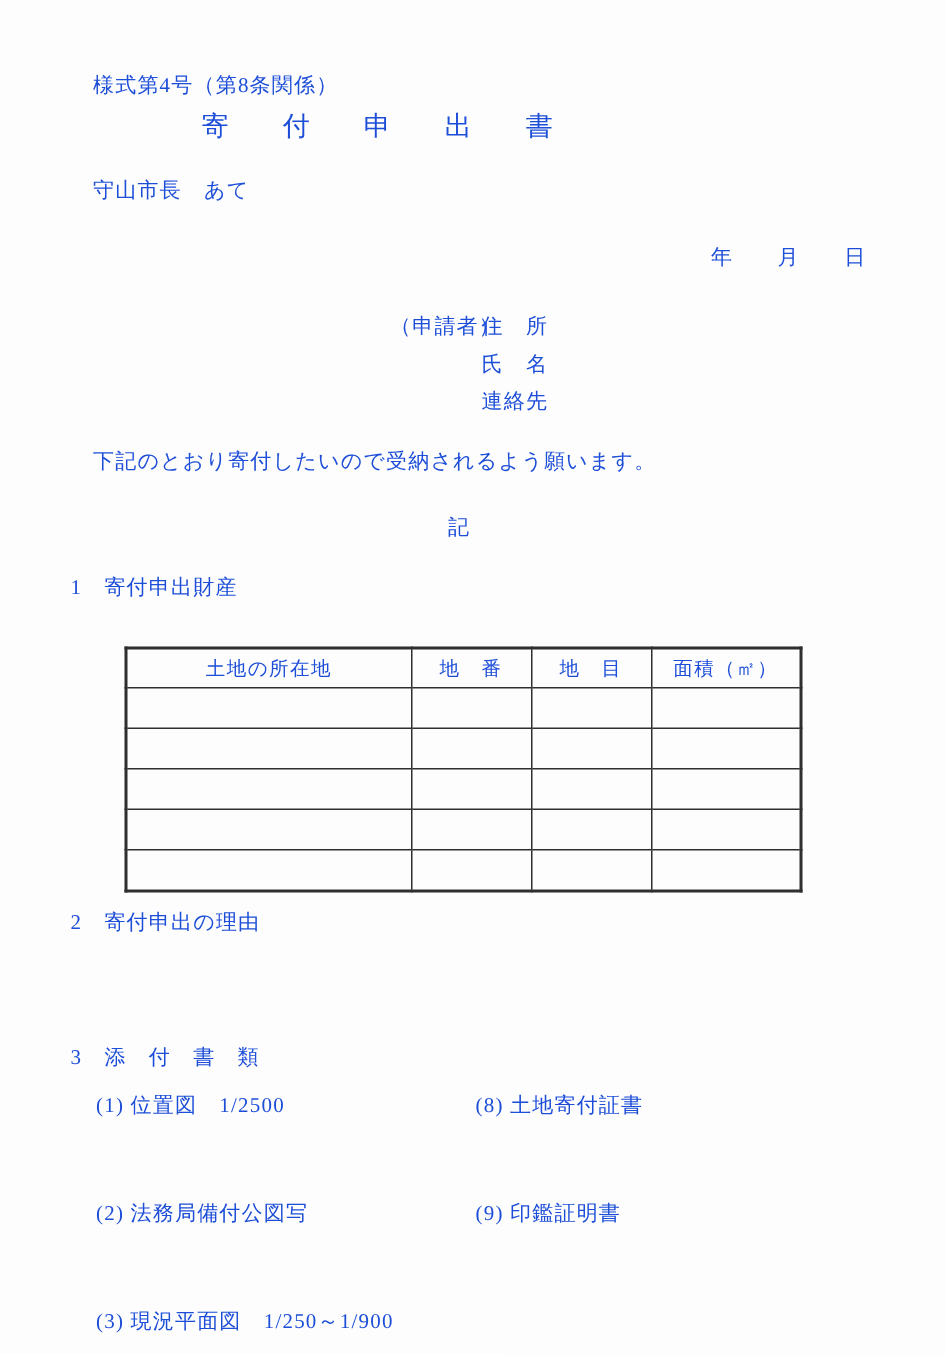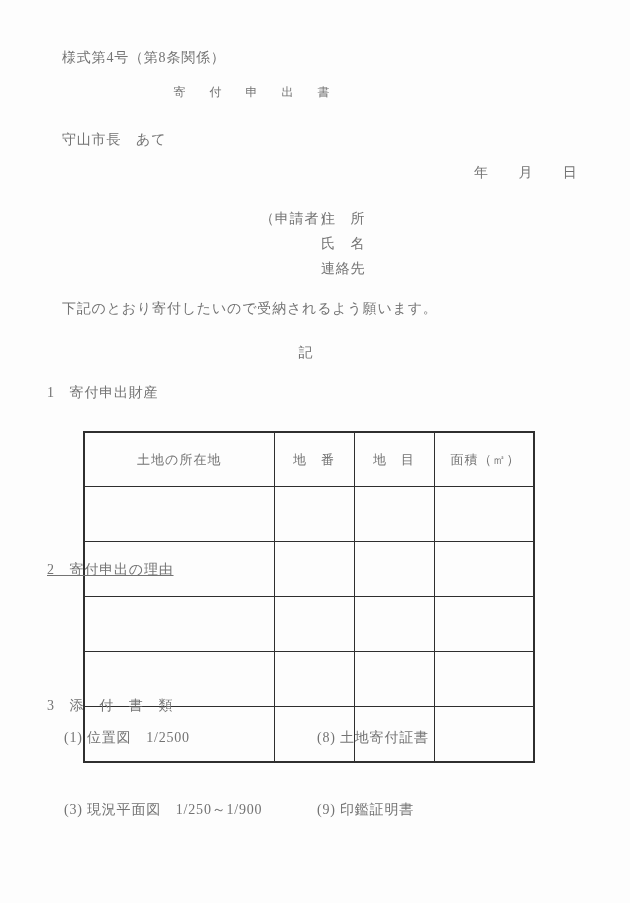--- a/index.html
+++ b/index.html
@@ -6,58 +6,58 @@
     margin: 0;
     padding: 0;
     background: #ffffff;
   }
   .page {
     position: relative;
     width: 630px;
     height: 903px;
     background: #fdfdfd;
     font-family: "Liberation Serif", "DejaVu Serif", serif;
-    color: #737373;
+    color: #1d4ed8;
     overflow: hidden;
   }
   .abs {
     position: absolute;
     line-height: 1.15;
     white-space: pre;
     font-size: 14px;
     letter-spacing: 0.8px;
   }
   .form-number   { left: 62px;  top: 50px;  }
-  .doc-title     { left: 0;     top: 86px;  width: 503px; text-align: center;
-                   font-size: 12px; letter-spacing: 0; }
-  .addressee     { left: 62px;  top: 132px; }
+  .doc-title     { left: 0;     top: 74px;  width: 503px; text-align: center;
+                   font-size: 18px; letter-spacing: 0; }
+  .addressee     { left: 62px;  top: 120px; }
   .date-line     { left: 474px; top: 165px; }
   .applicant-label   { left: 260px; top: 211px; }
   .applicant-address { left: 321px; top: 211px; }
   .applicant-name    { left: 321px; top: 236px; text-align: center; }
   .applicant-contact { left: 321px; top: 261px; }
   .request-sentence  { left: 62px;  top: 301px; text-align: right; }
   .ki-label      { left: 0;     top: 345px; width: 612px; text-align: center; }
   .sec1-heading  { left: 47px;  top: 385px; }
-  .sec2-heading  { left: 47px;  top: 562px; text-decoration: underline; }
+  .sec2-heading  { left: 47px;  top: 608px; }
   .sec3-heading  { left: 47px;  top: 657px; margin-top: 41px; }
 
   table.land-table {
     position: absolute;
     left: 83px;
     top: 431px;
     width: 450px;
     border-collapse: collapse;
     border: 2px solid #2f2f2f;
     table-layout: fixed;
   }
   table.land-table th,
   table.land-table td {
     border: 1px solid #2f2f2f;
-    padding: 16px;
+    padding: 2px;
     margin: 0;
   }
   table.land-table th {
     height: 21px;
     font-size: 13px;
     font-weight: normal;
     text-align: center;
     vertical-align: middle;
     letter-spacing: 1px;
     white-space: pre;
@@ -149,20 +149,21 @@
       </tr>
     </tbody>
   </table>
 
   <div class="abs sec2-heading">2　寄付申出の理由</div>
 
   <div class="abs sec3-heading">3　添　付　書　類</div>
 
   <div class="list list-left">
     <div>(1) 位置図　1/2500</div>
+    <div>(2) 法務局備付公図写</div>
     <div>(3) 現況平面図　1/250～1/900</div>
     
     
     
     
   </div>
 
   <div class="list list-right">
     <div>(8) 土地寄付証書</div>
     <div>(9) 印鑑証明書</div>

